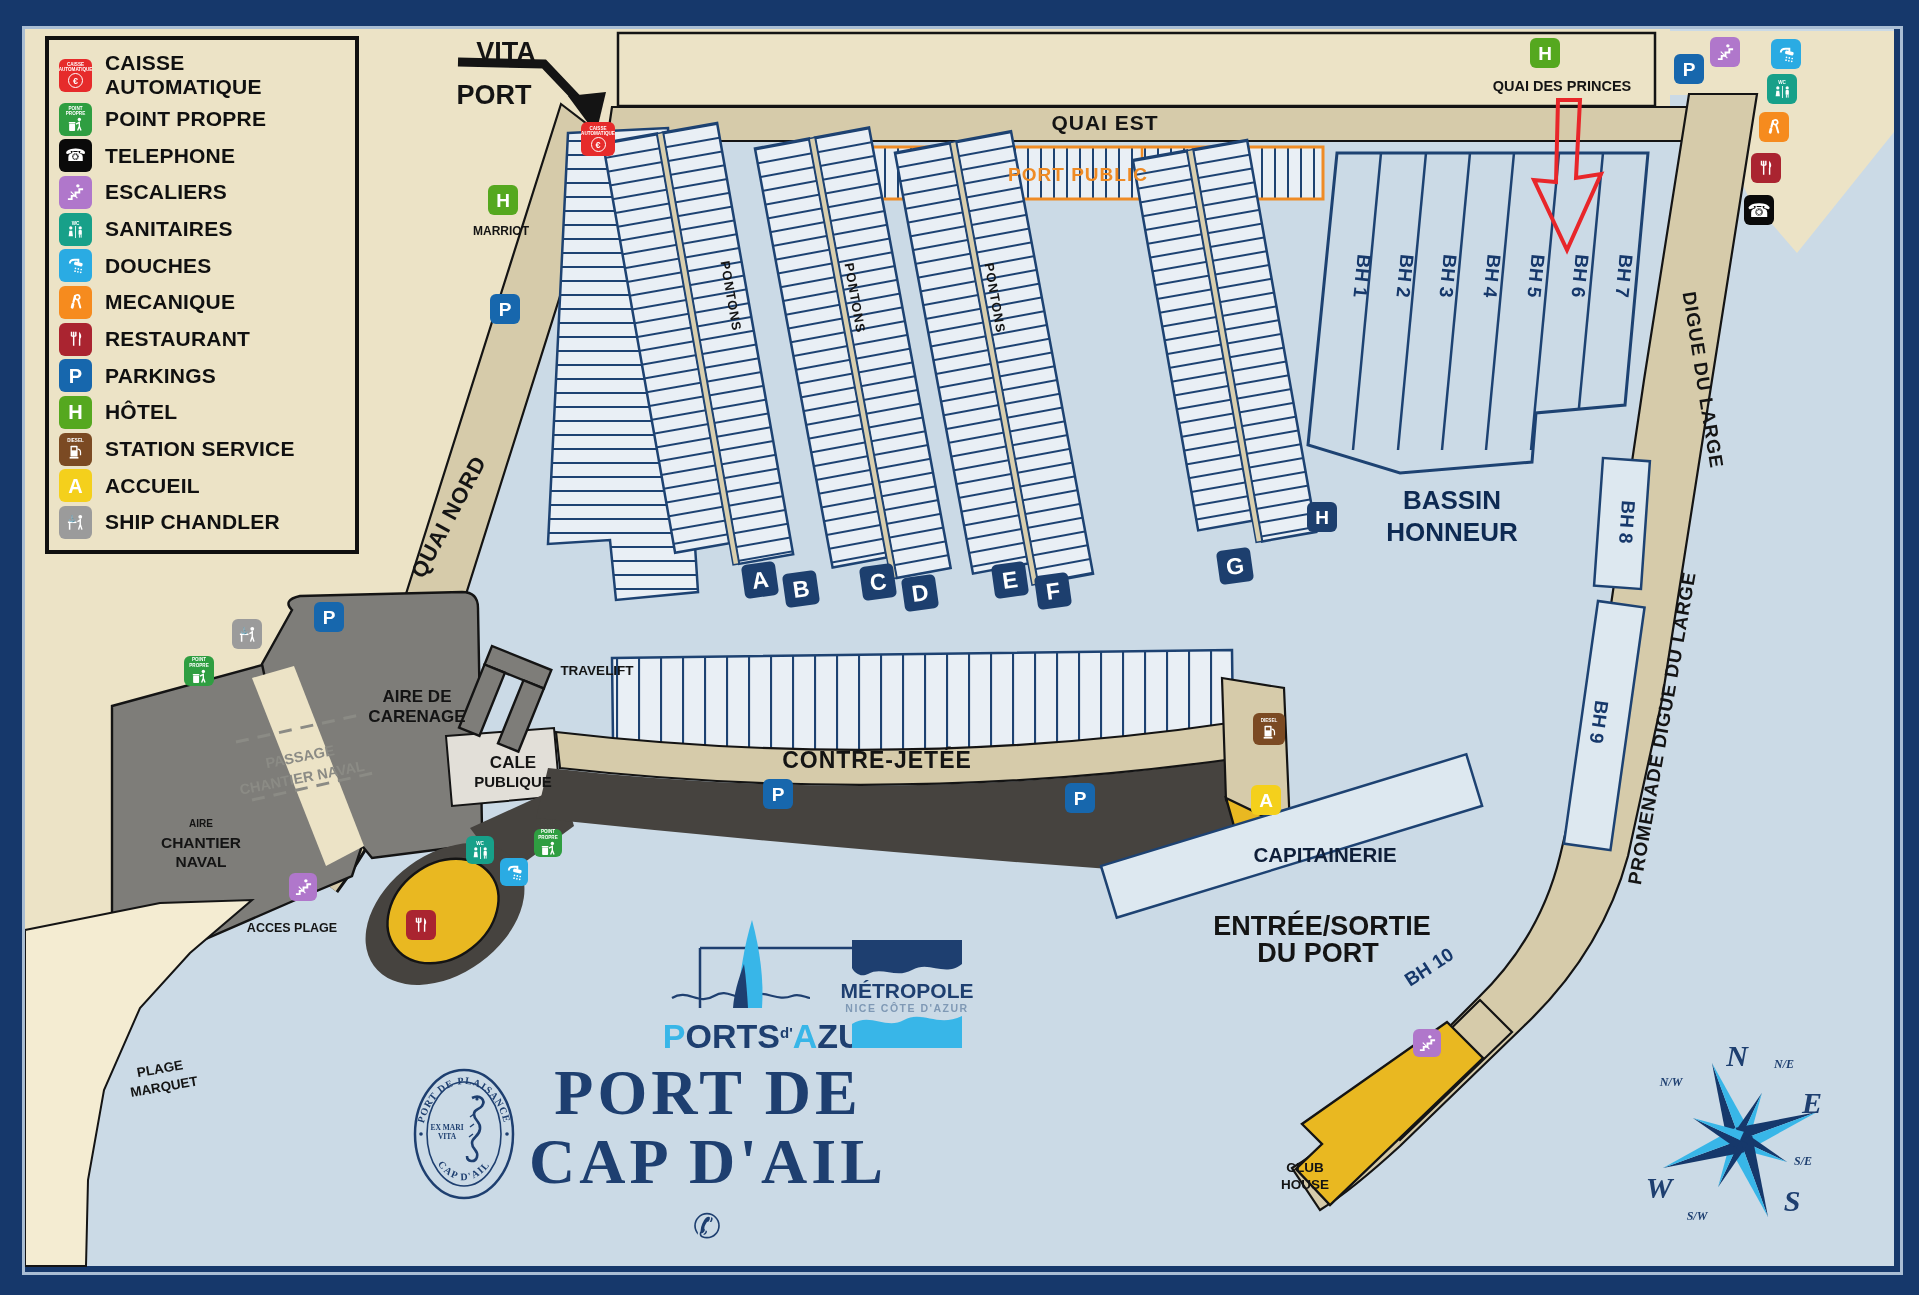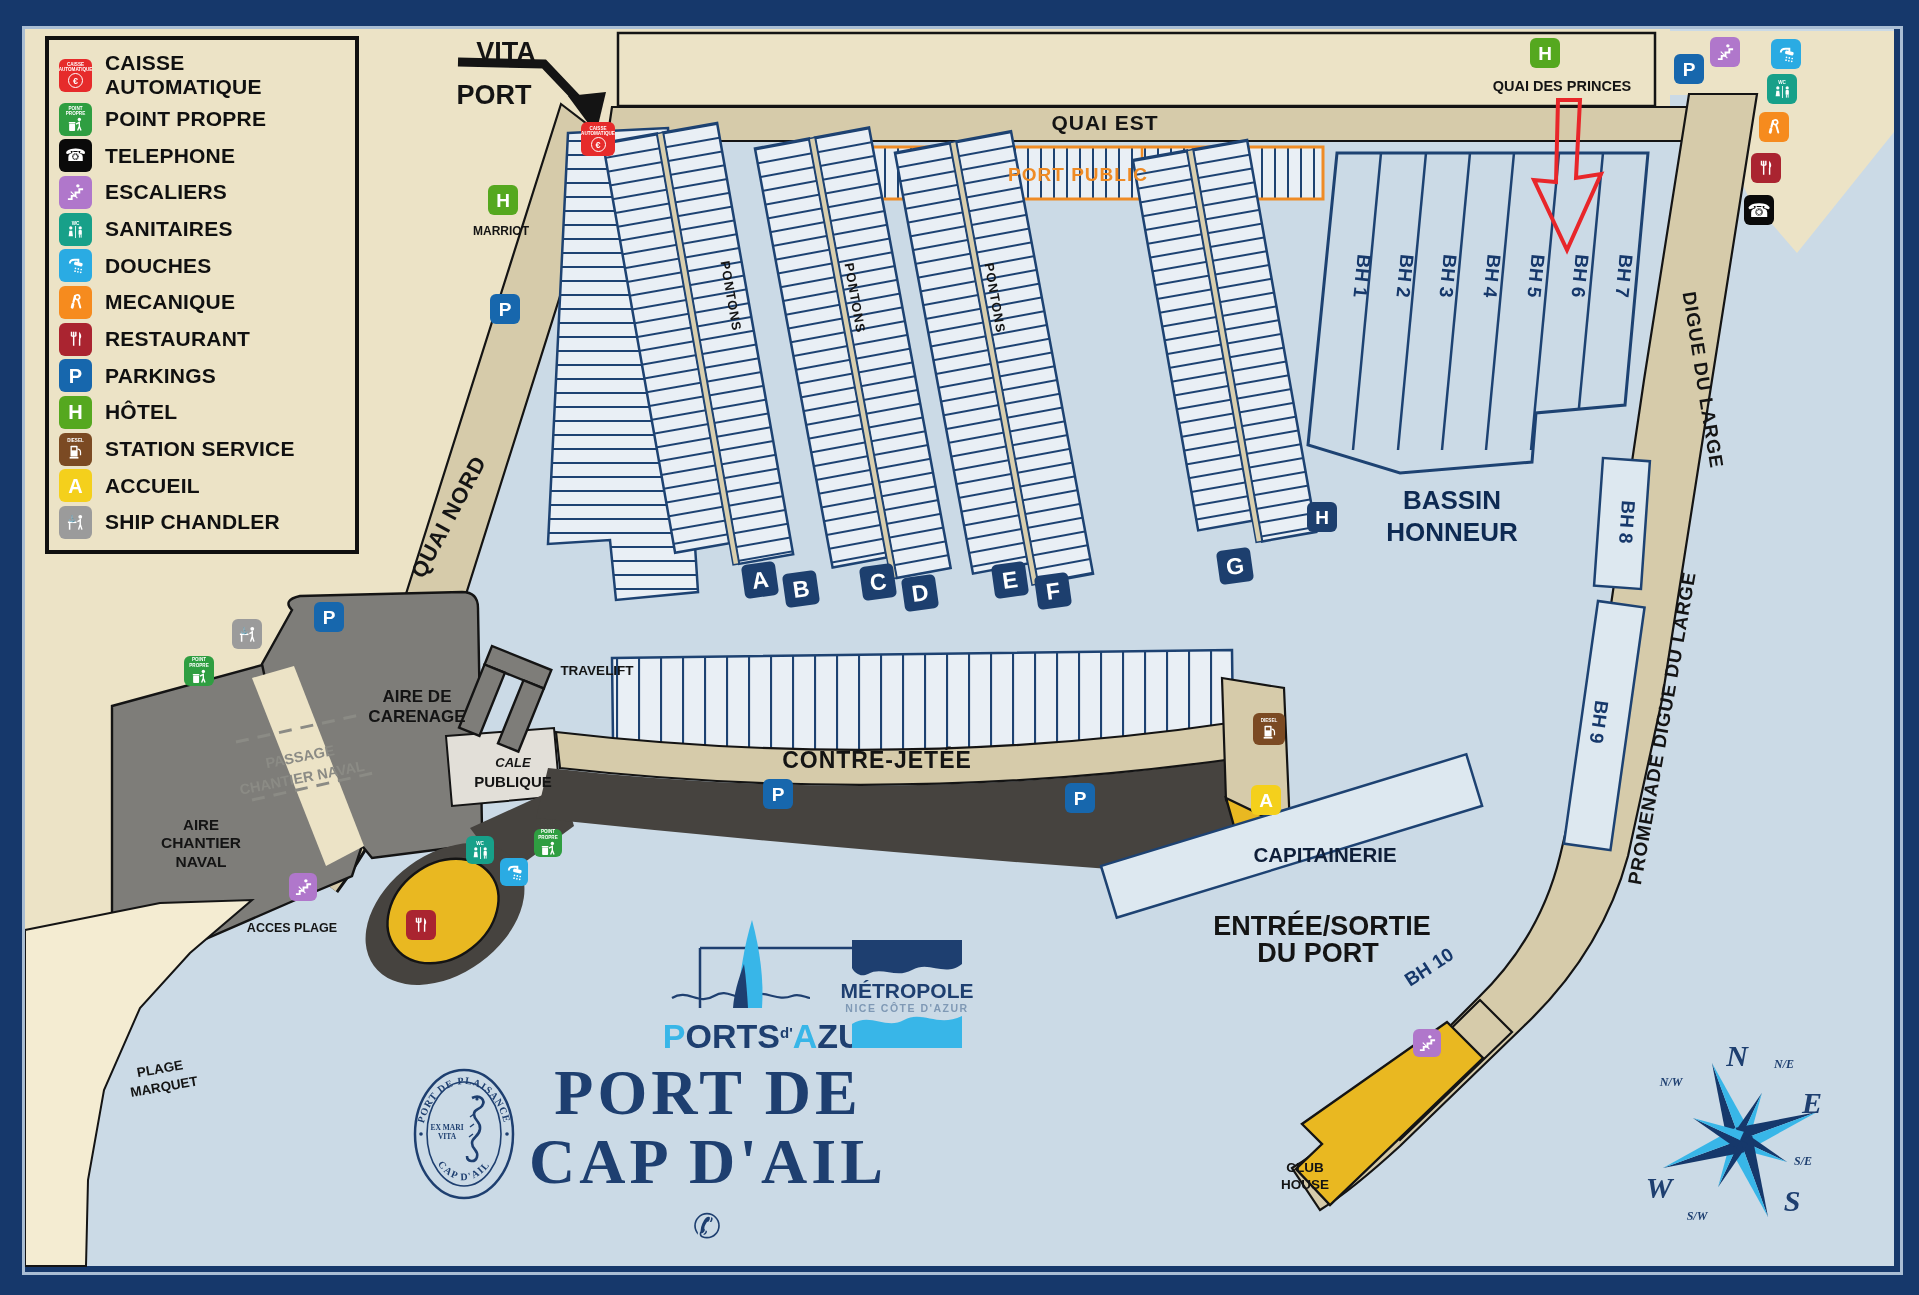--- a/index.html
+++ b/index.html
@@ -377,25 +377,25 @@
       <div class="lbl" style="left: 731px; top: 296px; font-size: 13px; letter-spacing: 1px; transform: translate(-50%, -50%) rotate(80deg);">PONTONS</div>
       <div class="lbl" style="left: 855px; top: 298px; font-size: 13px; letter-spacing: 1px; transform: translate(-50%, -50%) rotate(80deg);">PONTONS</div>
       <div class="lbl" style="left: 995px; top: 298px; font-size: 13px; letter-spacing: 1px; transform: translate(-50%, -50%) rotate(80deg);">PONTONS</div>
       <div class="lbl" style="left: 1452px; top: 500px; font-size: 26px; color: rgb(14, 42, 82); transform: translate(-50%, -50%) rotate(0deg);">BASSIN</div>
       <div class="lbl" style="left: 1452px; top: 532px; font-size: 26px; color: rgb(14, 42, 82); transform: translate(-50%, -50%) rotate(0deg);">HONNEUR</div>
       <div class="lbl" style="left: 1703px; top: 380px; font-size: 19px; letter-spacing: 1px; transform: translate(-50%, -50%) rotate(81deg);">DIGUE DU LARGE</div>
       <div class="lbl" style="left: 1662px; top: 728px; font-size: 19px; letter-spacing: 1px; transform: translate(-50%, -50%) rotate(-80deg);">PROMENADE DIGUE DU LARGE</div>
       <div class="lbl" style="left: 597px; top: 671px; font-size: 13.5px; transform: translate(-50%, -50%) rotate(0deg);">TRAVELIFT</div>
       <div class="lbl" style="left: 417px; top: 696px; font-size: 17px; transform: translate(-50%, -50%) rotate(0deg);">AIRE DE</div>
       <div class="lbl" style="left: 417px; top: 716px; font-size: 17px; transform: translate(-50%, -50%) rotate(0deg);">CARENAGE</div>
-      <div class="lbl" style="left: 513px; top: 762px; font-size: 13px; transform: translate(-50%, -50%) rotate(0deg); font-style: italic;">CALE</div>
+      <div class="lbl" style="left: 513px; top: 762px; font-size: 17px; transform: translate(-50%, -50%) rotate(0deg);">CALE</div>
       <div class="lbl" style="left: 513px; top: 781px; font-size: 15px; transform: translate(-50%, -50%) rotate(0deg);">PUBLIQUE</div>
       <div class="lbl" style="left: 300px; top: 757px; font-size: 14.5px; color: rgb(139, 139, 133); transform: translate(-50%, -50%) rotate(-11deg);">PASSAGE</div>
       <div class="lbl" style="left: 302px; top: 778px; font-size: 14.5px; color: rgb(139, 139, 133); transform: translate(-50%, -50%) rotate(-11deg);">CHANTIER NAVAL</div>
-      <div class="lbl" style="left: 201px; top: 824px; font-size: 15px; transform: translate(-50%, -50%) rotate(0deg);">AIRE</div>
+      <div class="lbl" style="left: 201px; top: 824px; font-size: 10px; transform: translate(-50%, -50%) rotate(0deg);">AIRE</div>
       <div class="lbl" style="left: 201px; top: 843px; font-size: 15.5px; transform: translate(-50%, -50%) rotate(0deg);">CHANTIER</div>
       <div class="lbl" style="left: 201px; top: 862px; font-size: 15.5px; transform: translate(-50%, -50%) rotate(0deg);">NAVAL</div>
       <div class="lbl" style="left: 292px; top: 928px; font-size: 12.5px; transform: translate(-50%, -50%) rotate(0deg);">ACCES PLAGE</div>
       <div class="lbl" style="left: 160px; top: 1069px; font-size: 13.5px; transform: translate(-50%, -50%) rotate(-10deg);">PLAGE</div>
       <div class="lbl" style="left: 164px; top: 1087px; font-size: 13.5px; transform: translate(-50%, -50%) rotate(-10deg);">MARQUET</div>
       <div class="lbl" style="left: 877px; top: 760px; font-size: 23px; letter-spacing: 1px; transform: translate(-50%, -50%) rotate(0deg);">CONTRE-JETÉE</div>
       <div class="lbl" style="left: 1325px; top: 855px; font-size: 20.5px; color: rgb(14, 30, 56); transform: translate(-50%, -50%) rotate(0deg);">CAPITAINERIE</div>
       <div class="lbl" style="left: 1322px; top: 926px; font-size: 27px; transform: translate(-50%, -50%) rotate(0deg);">ENTRÉE/SORTIE</div>
       <div class="lbl" style="left: 1318px; top: 953px; font-size: 27px; transform: translate(-50%, -50%) rotate(0deg);">DU PORT</div>
       <div class="lbl" style="left: 1305px; top: 1168px; font-size: 13.5px; transform: translate(-50%, -50%) rotate(0deg);">CLUB</div>

